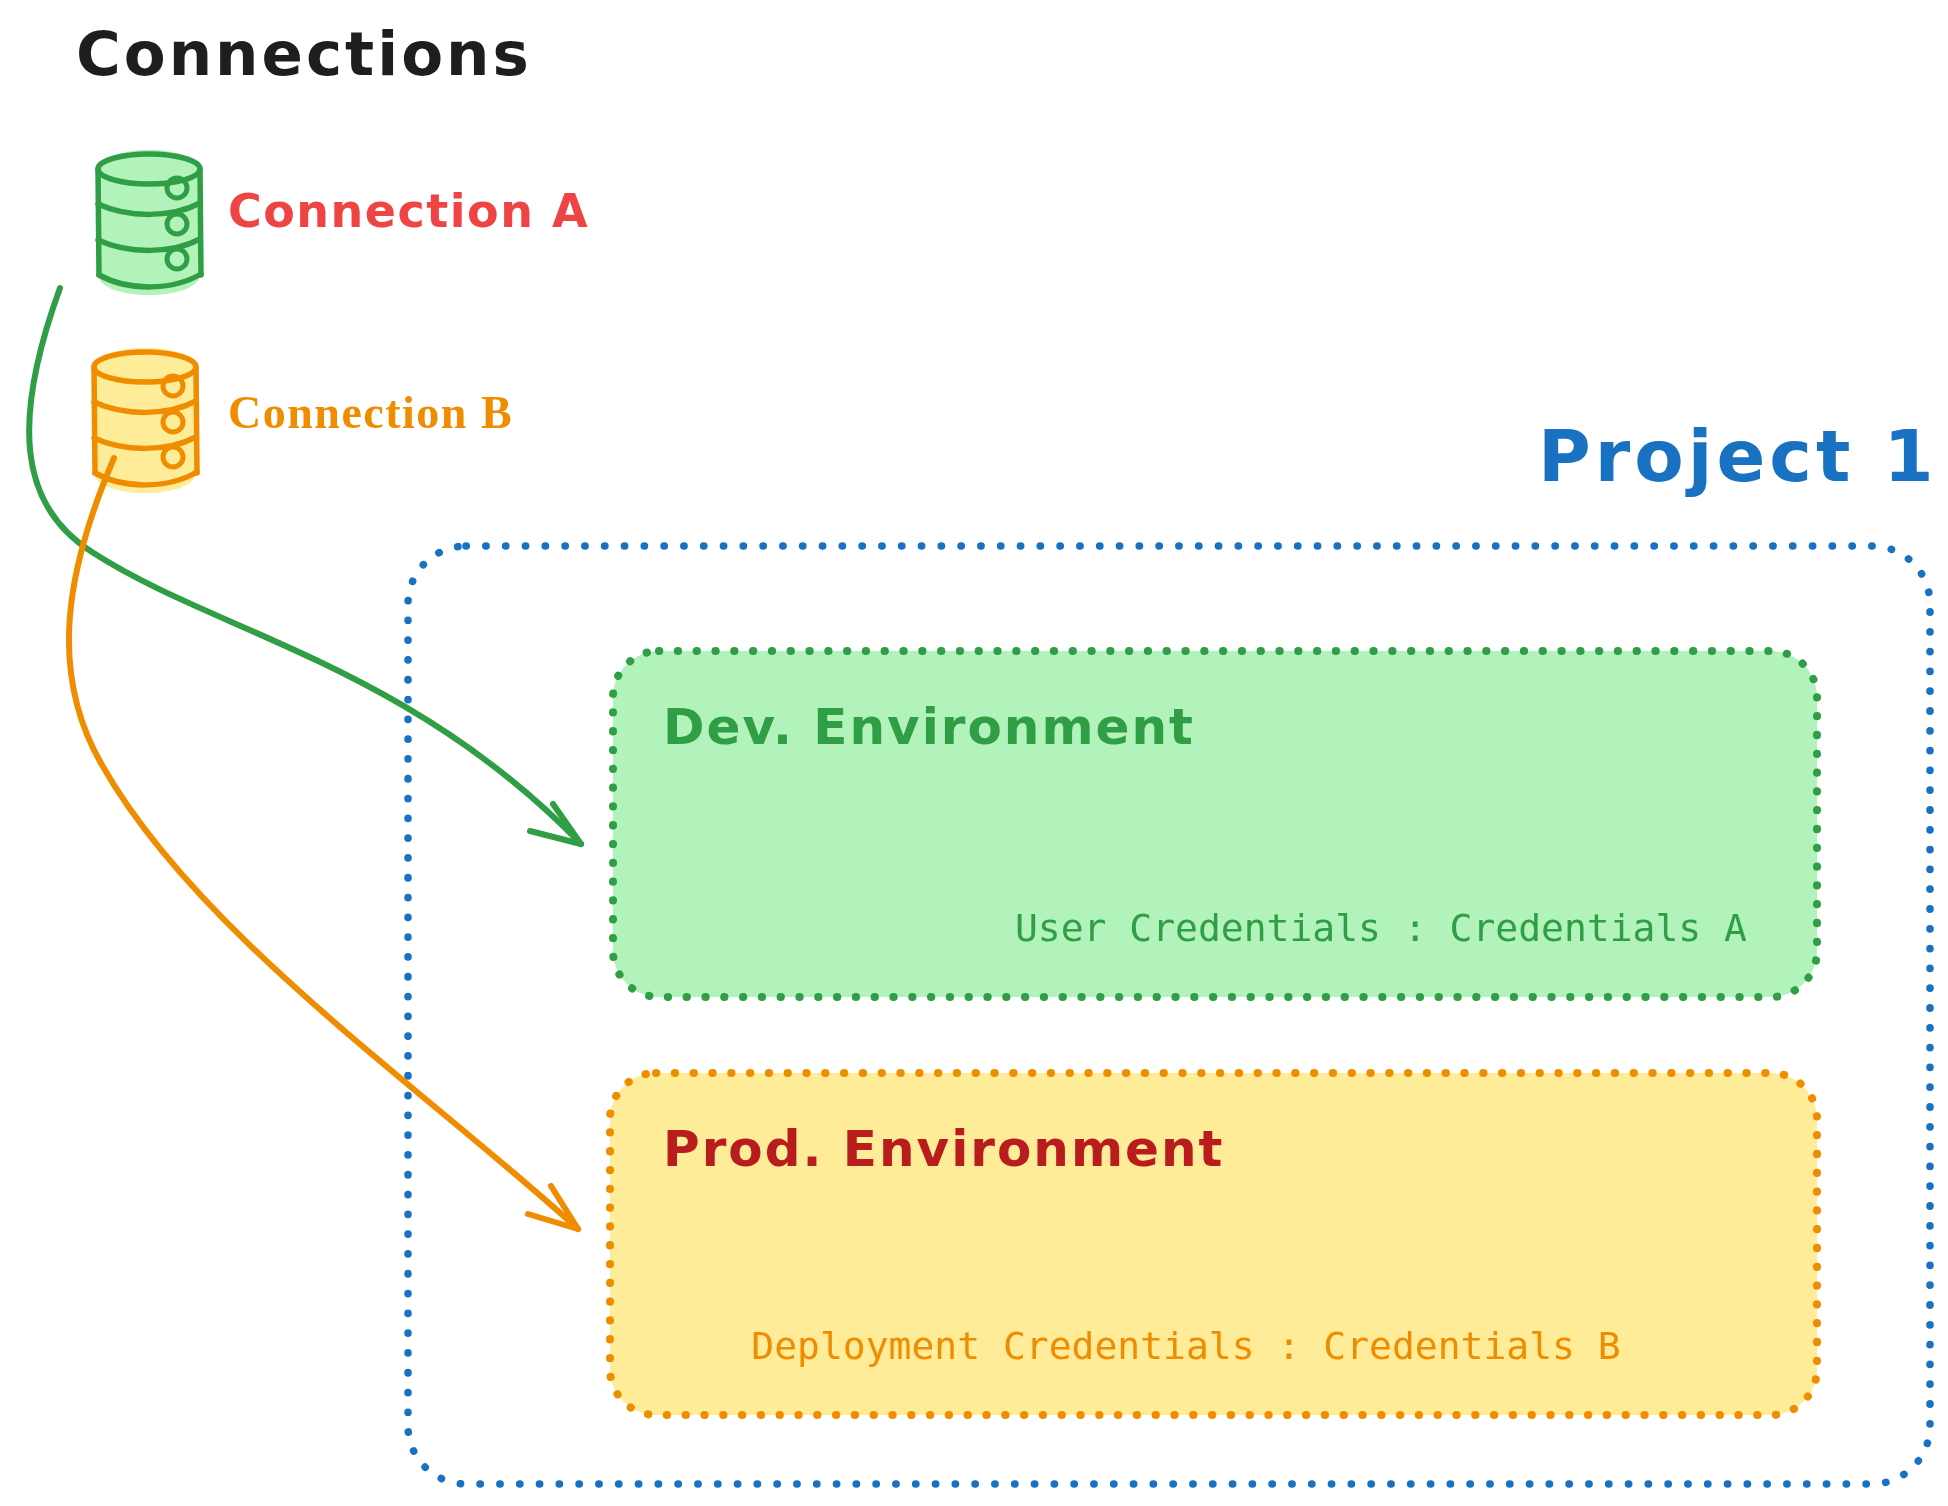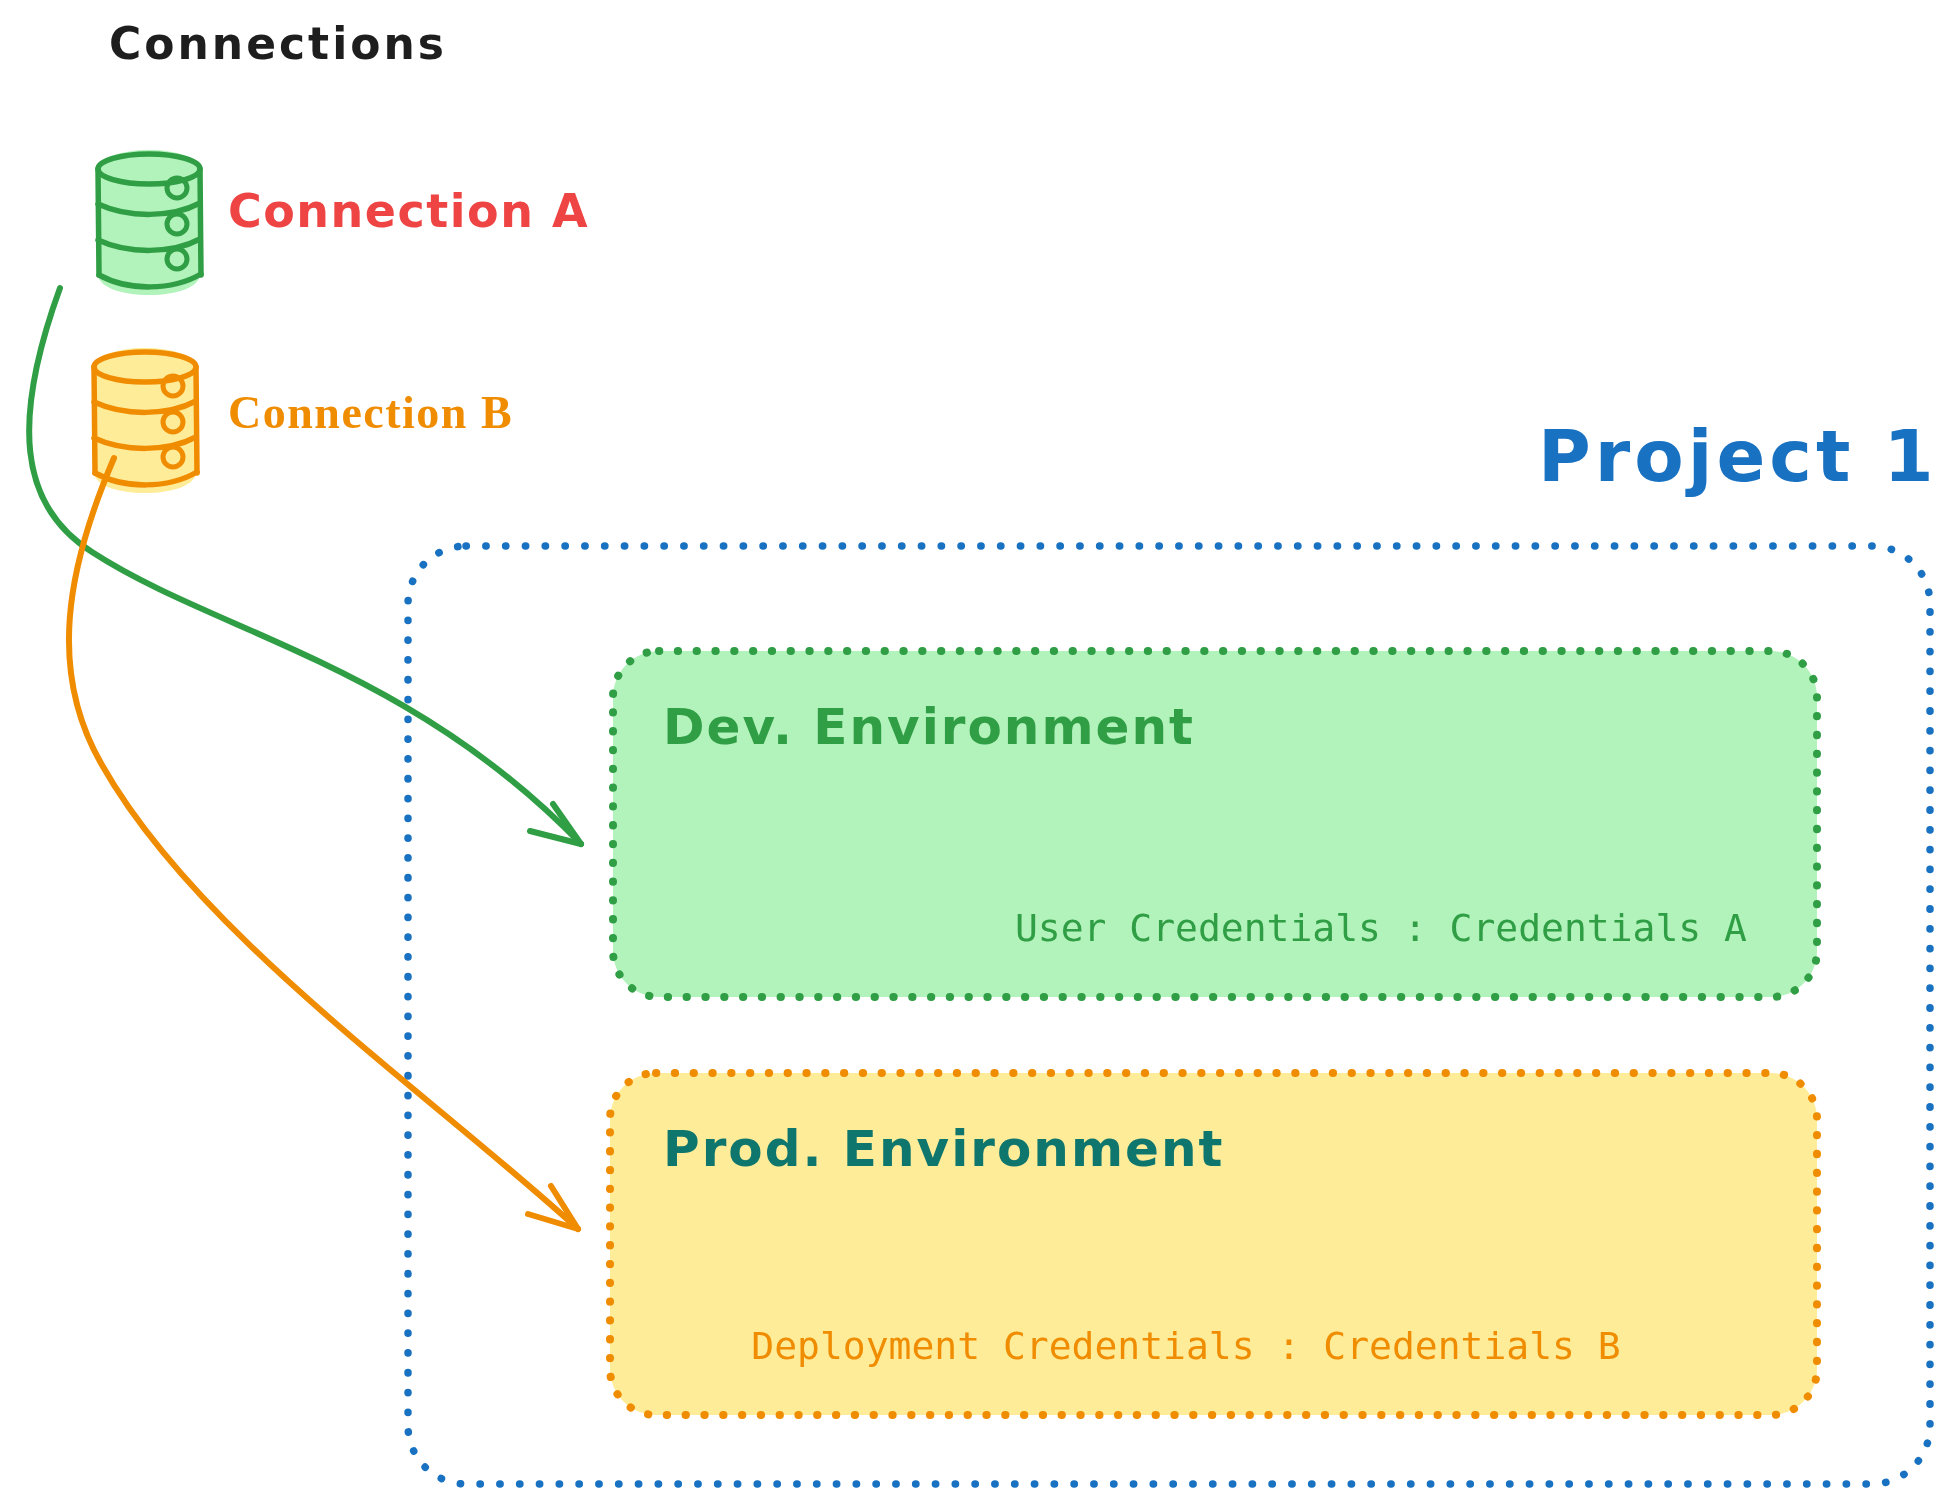--- a/index.html
+++ b/index.html
@@ -3,28 +3,28 @@
 <meta charset="utf-8">
 <style>
   html,body{margin:0;padding:0;background:#ffffff;}
   body{
     width:1948px;height:1506px;position:relative;overflow:hidden;
     font-family:"DejaVu Sans", sans-serif;
   }
   .abs{position:absolute;}
   
   .hand{font-weight:700;letter-spacing:1.5px;white-space:nowrap;}
-  .diagram-title{left:76px;top:18px;font-size:44px;color:#1e1e1e;letter-spacing:3px;margin-left:33px;}
+  .diagram-title{left:76px;top:18px;font-size:61px;color:#1e1e1e;letter-spacing:3px;}
   .conn-label{font-size:46px;}
   .conn-label.a{left:228px;top:184px;color:#ef4444;}
   .conn-label.b{left:228px;top:386px;color:#f08c00;font-family:Liberation Serif, serif;}
   .project-title{left:1538px;top:414px;font-size:72px;color:#1971c2;letter-spacing:4px;}
   .env-title{font-size:50px;letter-spacing:2px;}
   .env-title.dev{left:663px;top:698px;color:#2f9e44;}
-  .env-title.prod{left:663px;top:1120px;color:#0f766e;}
+  .env-title.prod{left:663px;top:1120px;color:#b91c1c;}
   .cred-line{
     font-family:"DejaVu Sans Mono", monospace;
     font-size:38px;font-weight:400;text-align:right;white-space:nowrap;
   }
   .cred-line.dev{left:613px;width:1204px;top:906px;color:#2f9e44;padding-right:0;box-sizing:border-box;padding-right:70px;}
   .cred-line.prod{left:610px;width:1207px;top:1324px;color:#f08c00;box-sizing:border-box;padding-right:55px;text-align:center;}
   svg{position:absolute;left:0;top:0;}
 </style>
 </head>
 <body>

